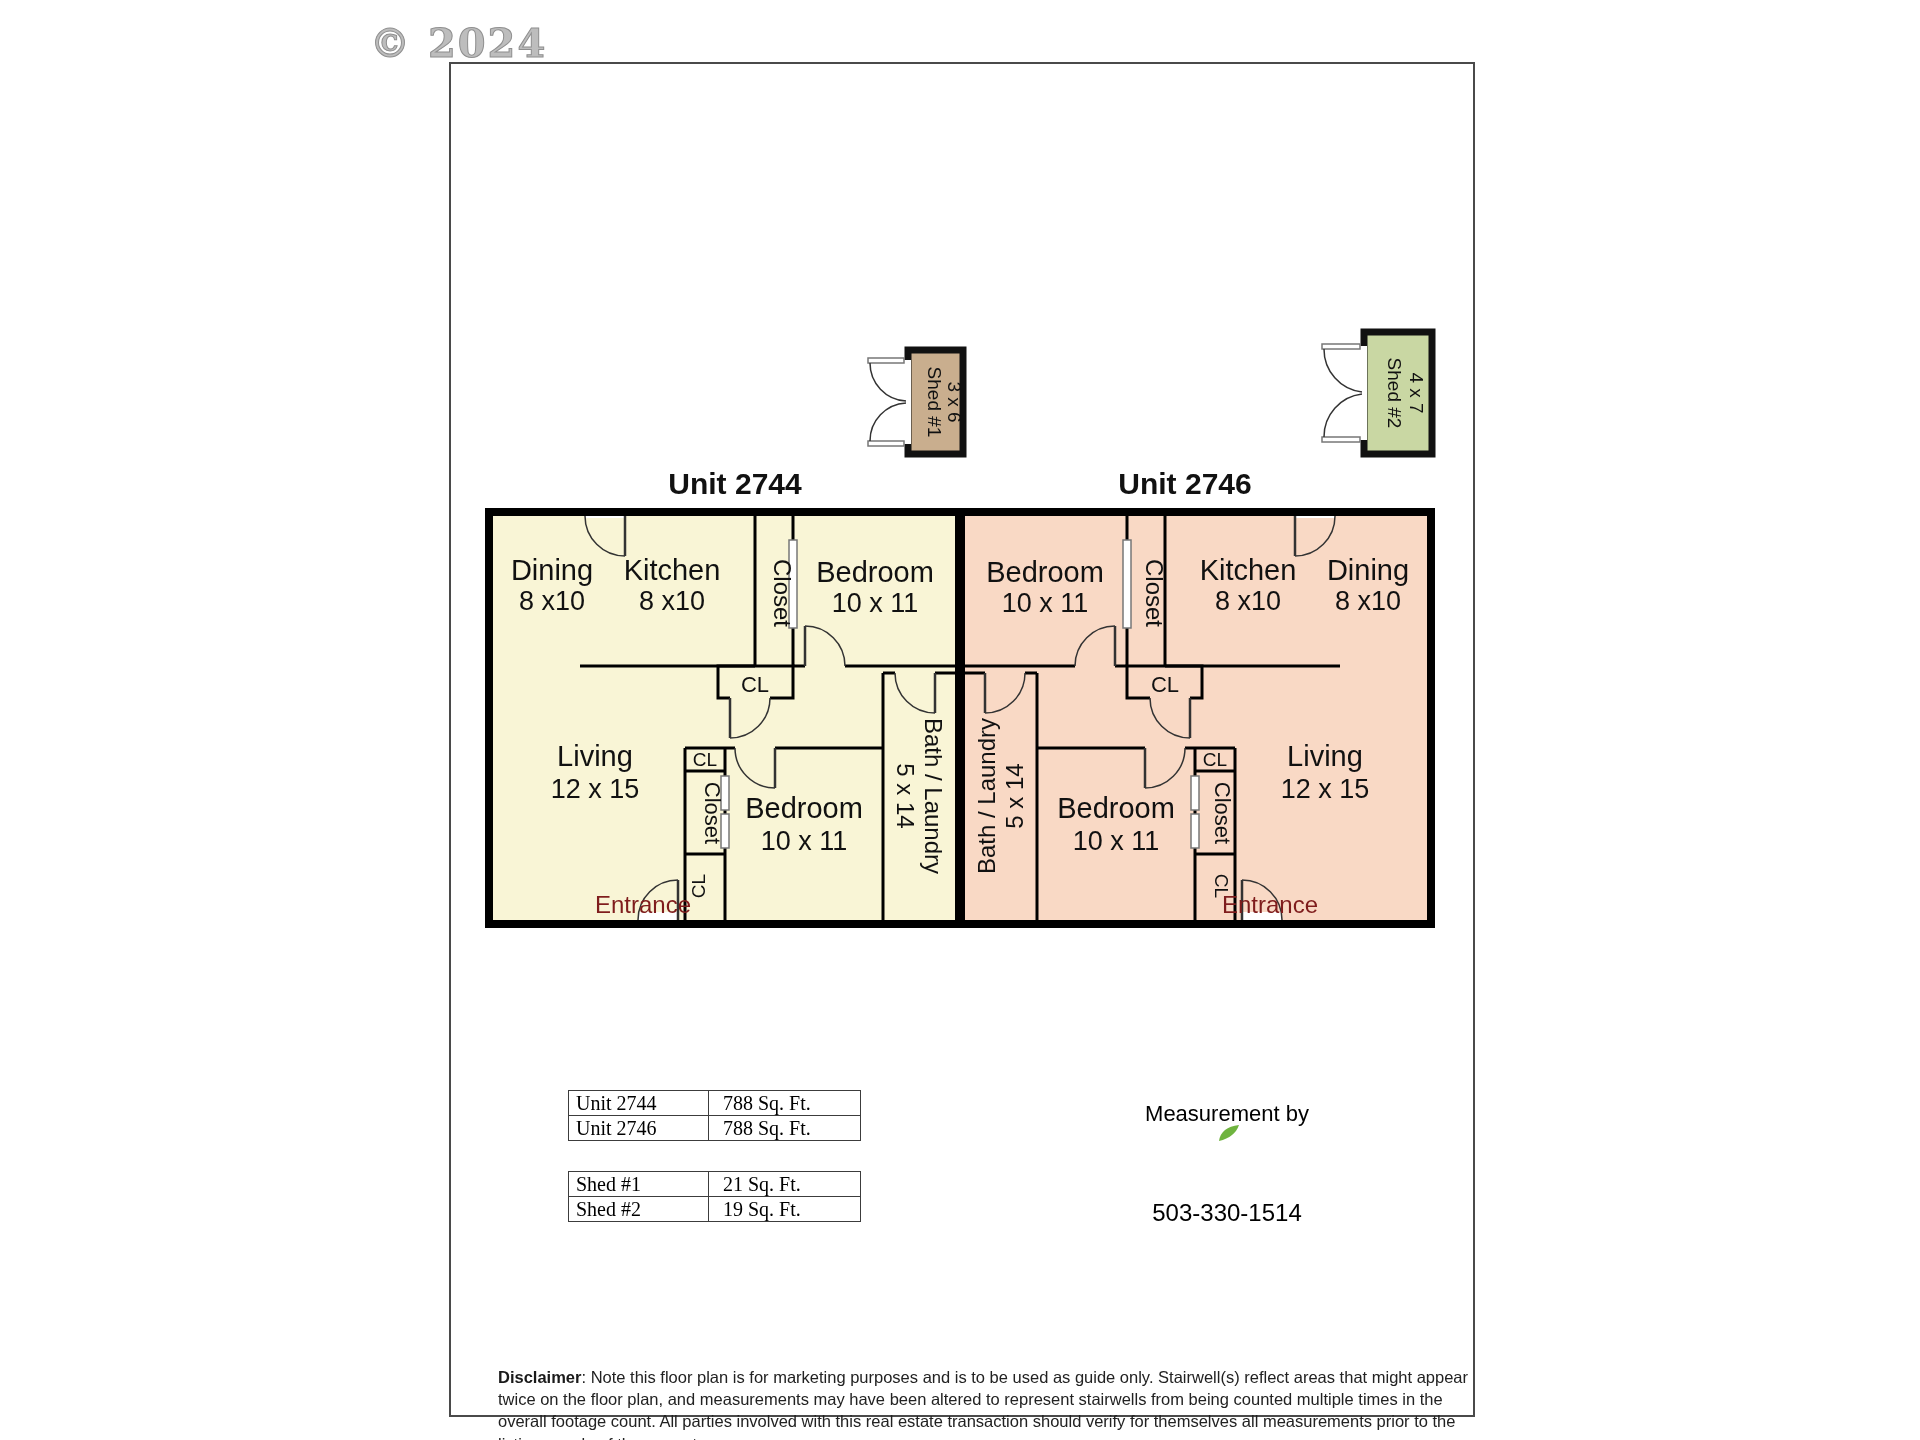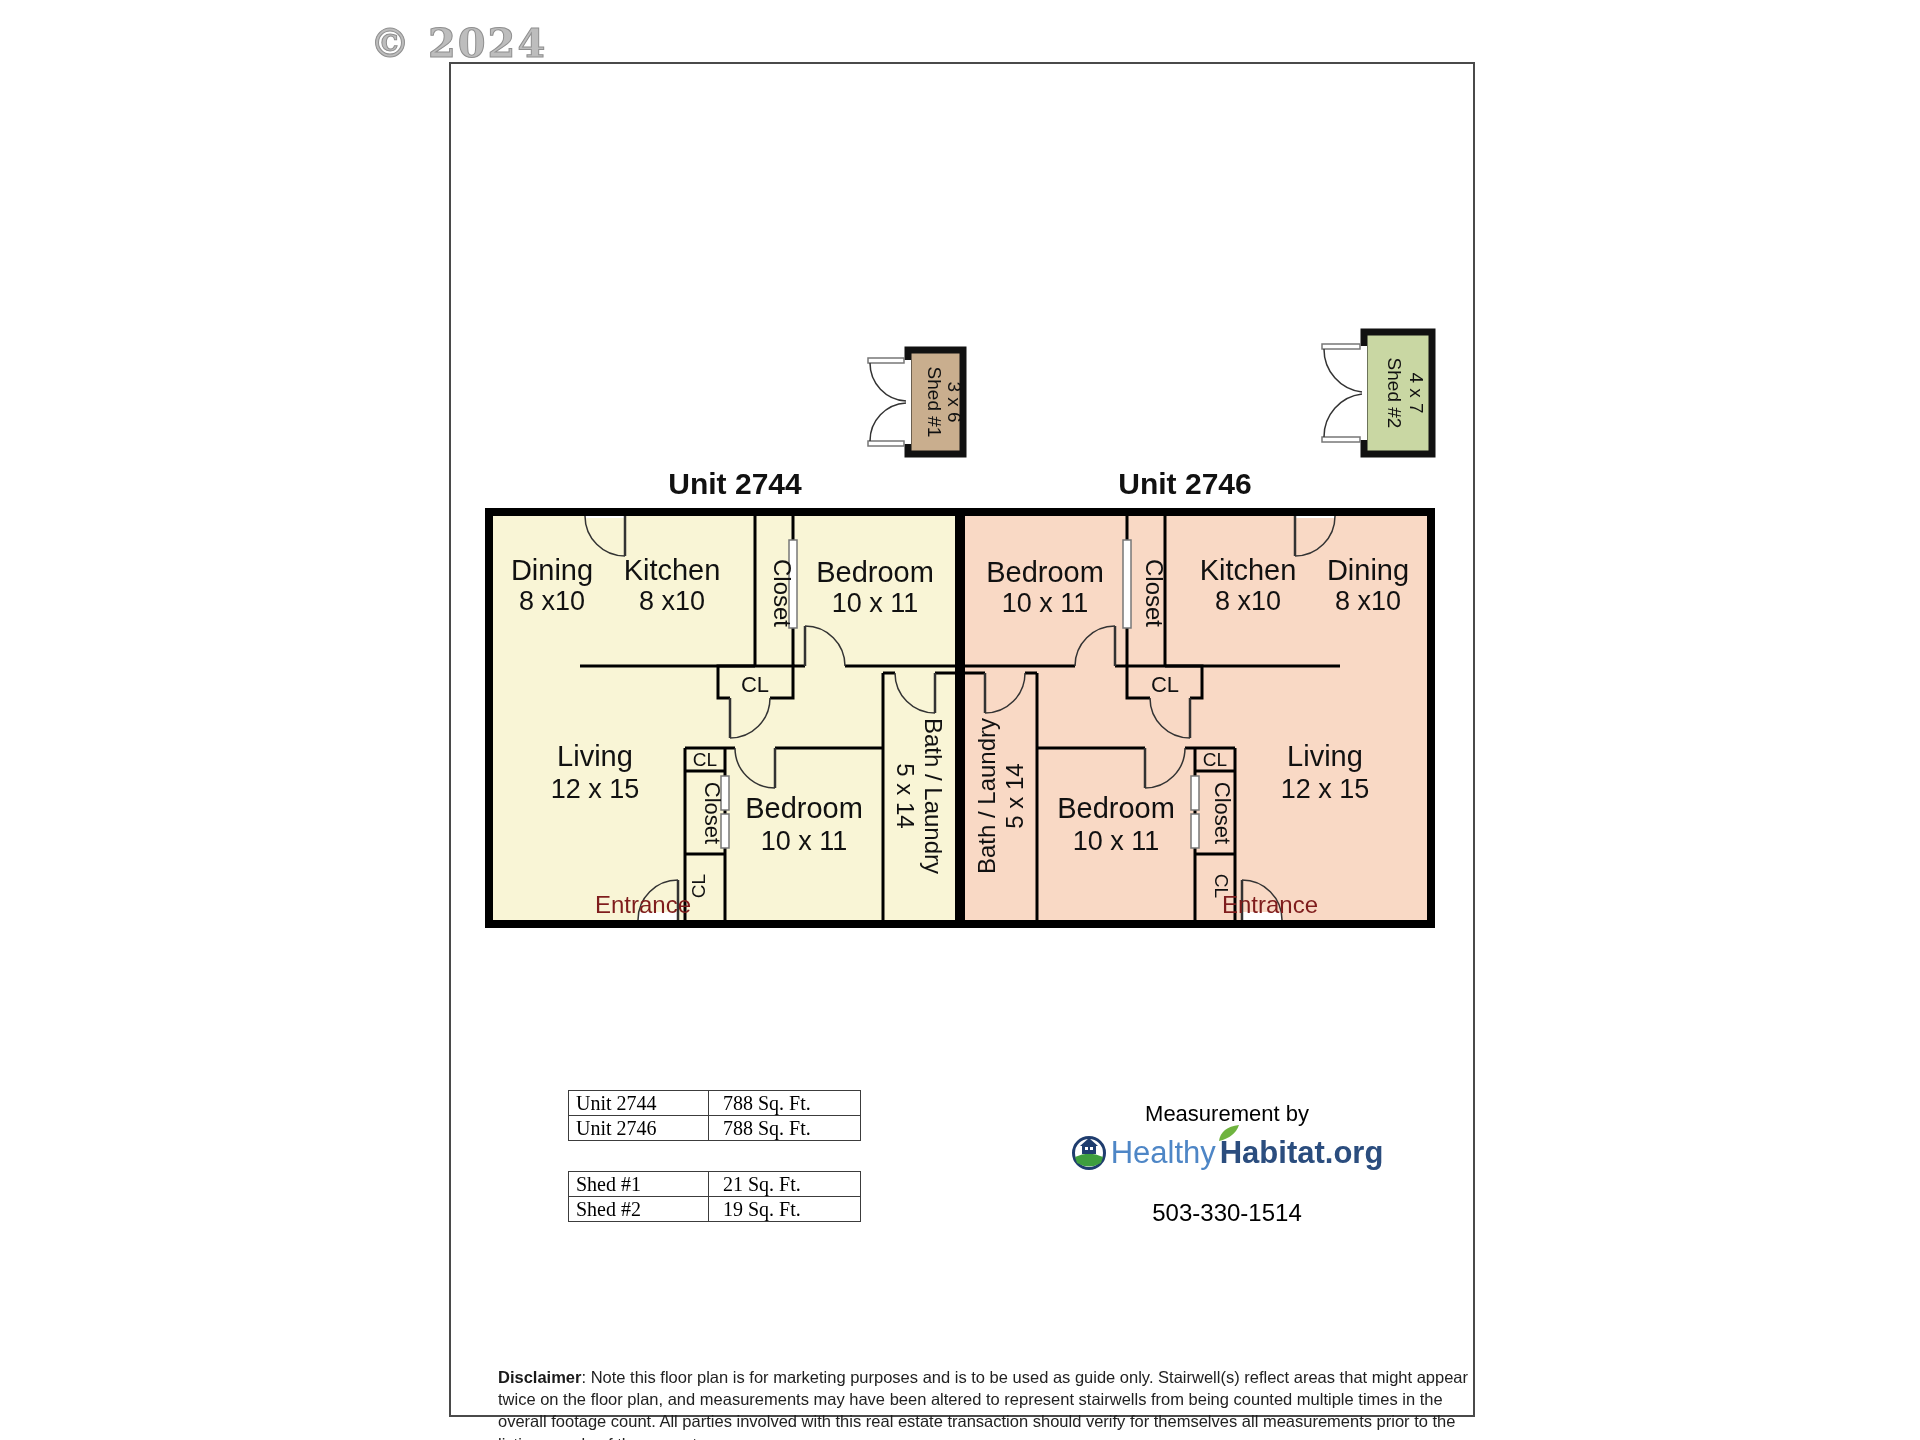--- a/index.html
+++ b/index.html
@@ -224,32 +224,20 @@
       <td class="val">21 Sq. Ft.</td>
     </tr>
     <tr>
       <td class="lbl">Shed #2</td>
       <td class="val">19 Sq. Ft.</td>
     </tr>
   </tbody>
     </table>
 
   <div class="abs meas-caption">Measurement by</div>
-  <div class="abs logo-row">
-    <svg width="36" height="36" viewBox="0 0 36 36">
-      <circle cx="18" cy="18" r="15.5" fill="#fff" stroke="#1f3d6e" stroke-width="3"></circle>
-      <path d="M4,22 Q18,15 32,22 L30,28 Q18,35 6,28 Z" fill="#3e9e3e"></path>
-      <rect x="11" y="10" width="14" height="9" fill="#1f3d6e"></rect>
-      <path d="M9,11 L18,3 L27,11 Z" fill="#1f3d6e"></path>
-      <rect x="14" y="12" width="3" height="3" fill="#fff"></rect>
-      <rect x="19" y="12" width="3" height="3" fill="#fff"></rect>
-    </svg>
-    <span class="logo-word1">Healthy</span>
-      <span class="logo-word2">Habitat.org</span>
-  </div>
   <svg class="abs leaf" width="26" height="20" viewBox="0 0 26 20">
     <path d="M2,18 Q4,4 22,2 Q18,14 2,18 Z" fill="#6fb43f"></path>
   </svg>
   <div class="abs phone">503-330-1514</div>
 
   <p class="abs disclaimer"><b>Disclaimer</b><span>: Note this floor plan is for marketing purposes and is to be used as guide only.  Stairwell(s) reflect areas that might appear twice on the floor plan, and measurements may have been altered to represent stairwells from being counted multiple times in the overall footage count.  All parties involved with this real estate transaction should verify for themselves all measurements prior to the listing or sale of the property.</span></p>
 
 </div>
 
 </body></html>

